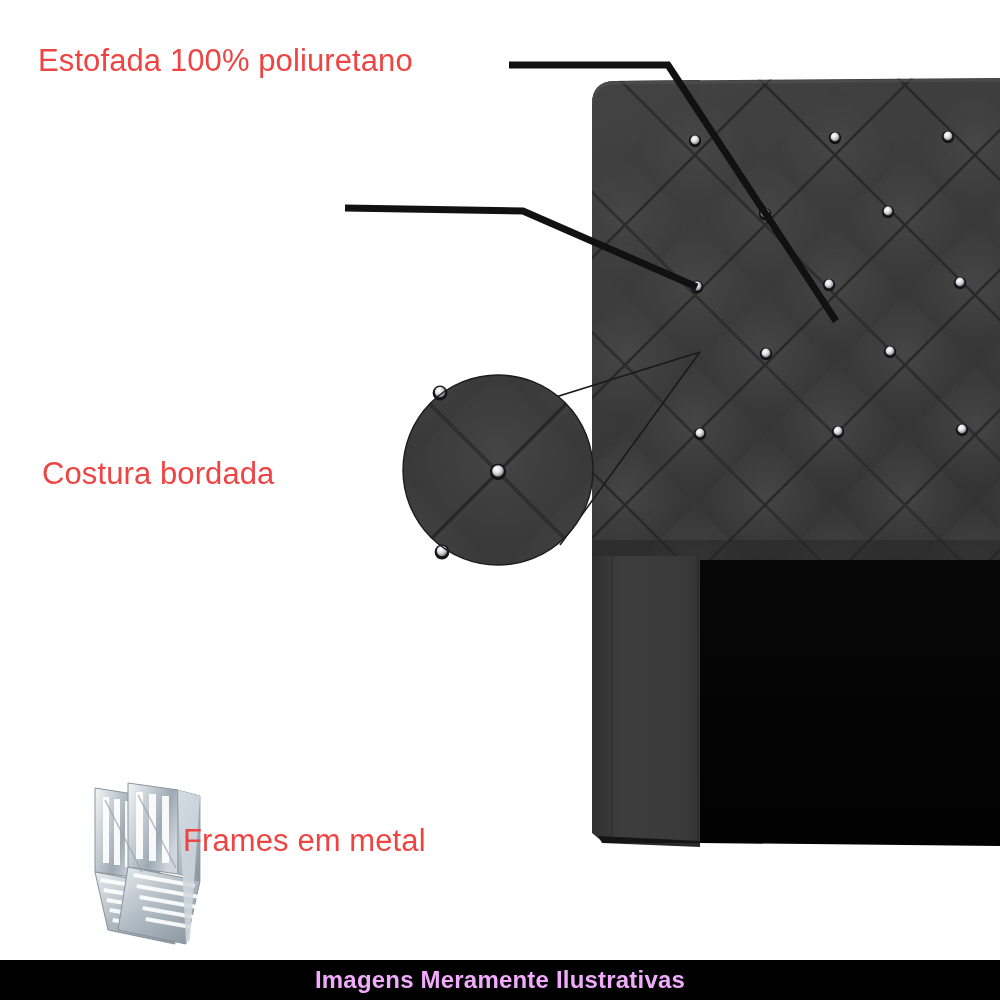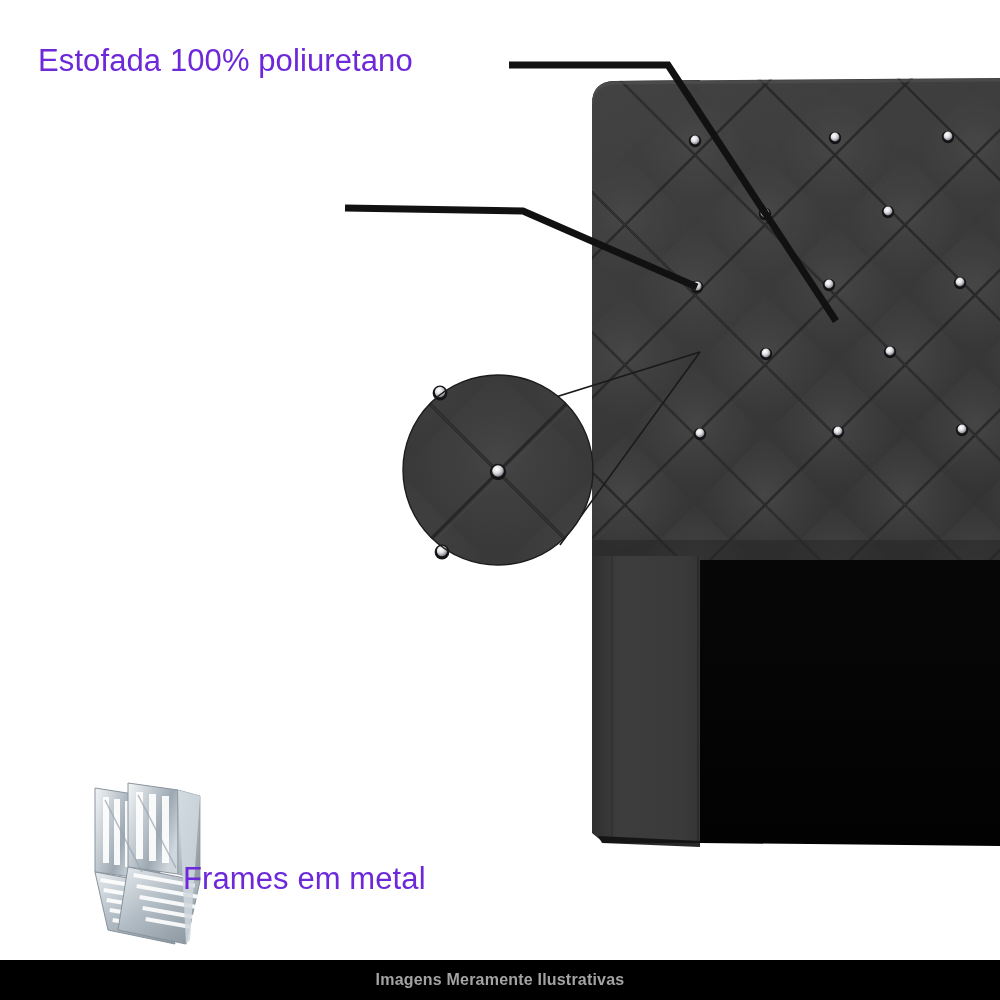--- a/index.html
+++ b/index.html
@@ -11,42 +11,42 @@
     background:#ffffff;
   }
   #stage{ position:absolute; left:0; top:0; width:1000px; height:1000px; background:#fff; }
 
   
   #product{ position:absolute; left:0; top:0; width:1000px; height:1000px; }
 
   
   .feature-label{
     position:absolute;
-    color:#6d28d9;
+    color:#ef4444;
     font-size:31px;
     font-weight:400;
     letter-spacing:.1px;
     white-space:nowrap;
     font-family:"Liberation Sans", sans-serif;
   }
   #label-poliuretano{ left:38px; top:43px; }
   #label-botoes{     left:35px; top:185px; }
   #label-costura{    left:42px; top:456px; }
-  #label-frames{     left:183px; top:823px; font-weight:400;margin-top:38px; }
+  #label-frames{     left:183px; top:823px; font-weight:400; }
 
   
   #leaders{ position:absolute; left:0; top:0; width:1000px; height:1000px; pointer-events:none; }
 
   
   #banner{
     position:absolute; left:0; bottom:0; width:1000px; height:40px;
     background:#000000; display:flex; align-items:center; justify-content:center;
   }
   #banner-text{
-    color:#a3a3a3; font-size:16px; font-weight:bold; letter-spacing:.2px;
+    color:#f0abfc; font-size:24px; font-weight:bold; letter-spacing:.2px;
     font-family:"Liberation Sans", sans-serif;
   }
 </style>
 </head>
 <body>
 
 <div id="stage">
 
   <svg id="product" viewBox="0 0 1000 1000">
     <defs>
@@ -349,20 +349,21 @@
   <svg id="leaders" viewBox="0 0 1000 1000">
 
     <path d="M 509,65 L 668,65 L 836,321" stroke="#111111" stroke-width="7" fill="none" stroke-linecap="butt" stroke-linejoin="miter"></path>
 
     <path d="M 345,208 L 523,211 L 697,287" stroke="#111111" stroke-width="7" fill="none" stroke-linecap="butt" stroke-linejoin="miter"></path>
   </svg>
 
   <div class="feature-label" id="label-poliuretano">Estofada 100% poliuretano</div>
 
 
+  <div class="feature-label" id="label-costura">Costura bordada</div>
 
   <div class="feature-label" id="label-frames">Frames em metal</div>
 
   <div id="banner">
     <span id="banner-text">Imagens Meramente Ilustrativas</span>
   </div>
 
 </div>
 
 </body></html>

